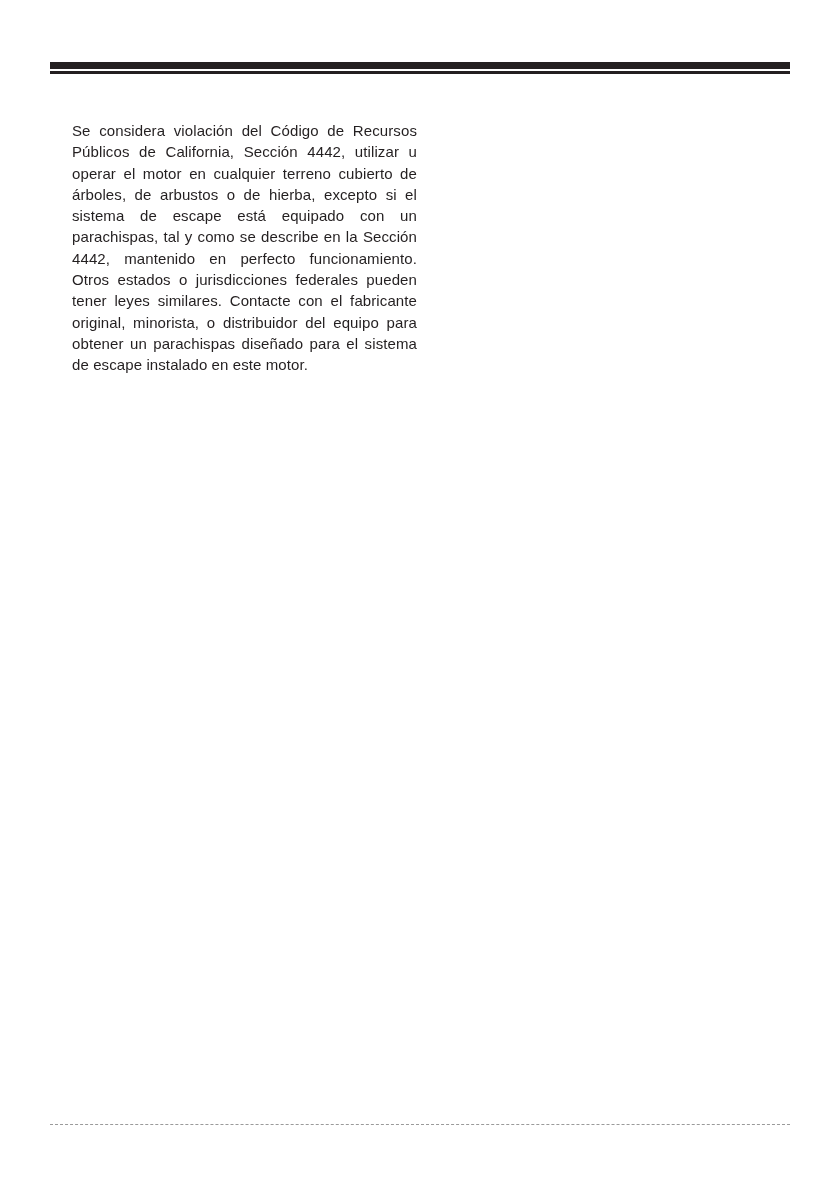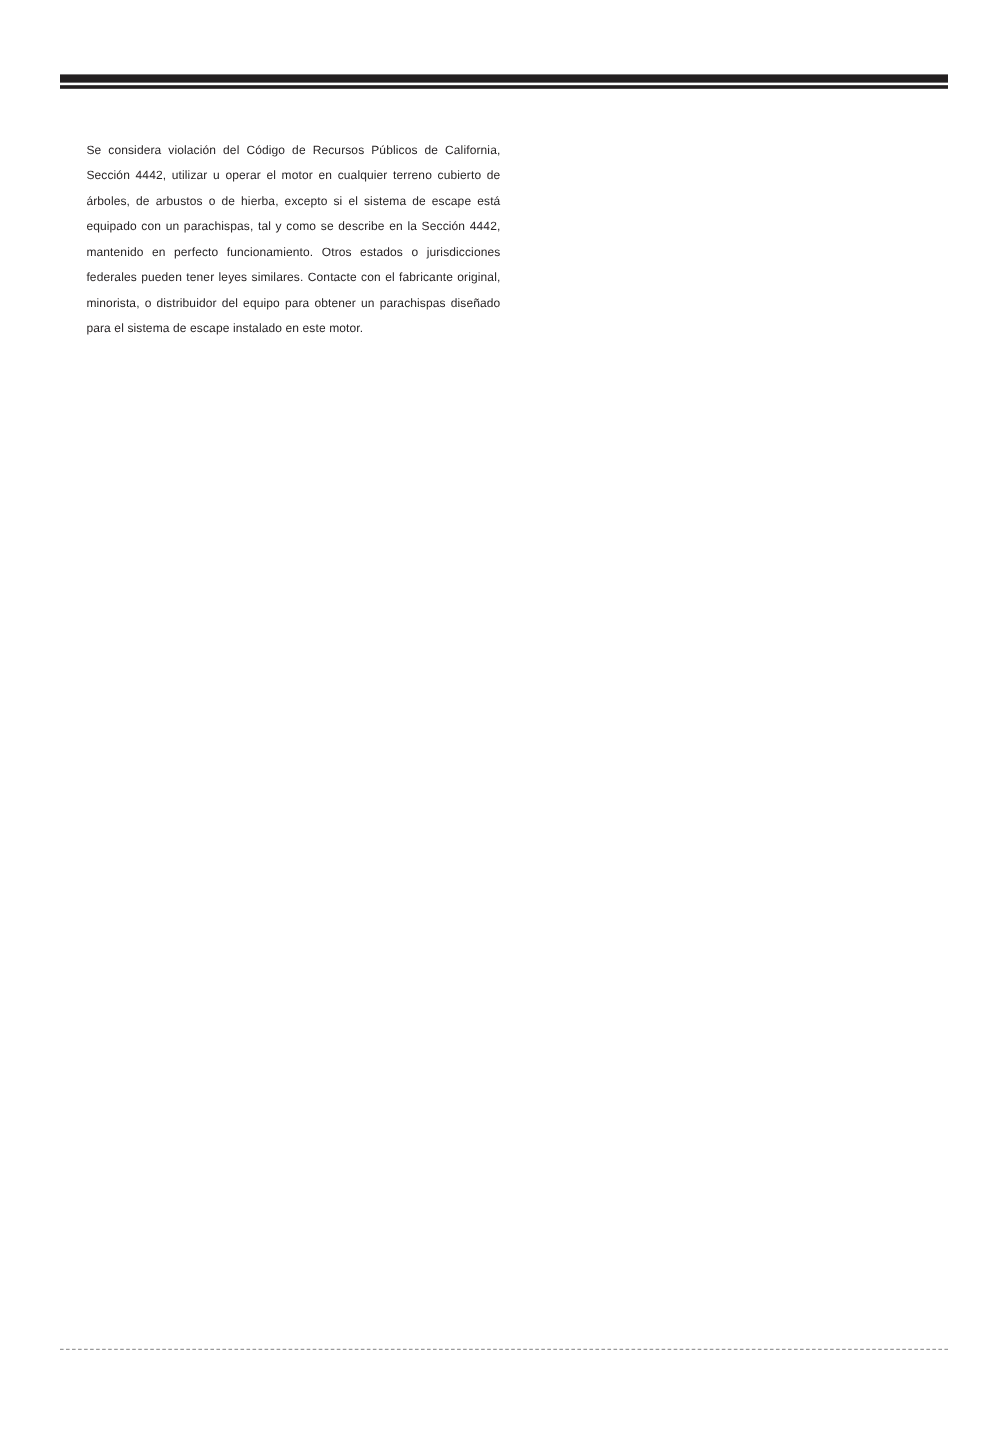--- a/index.html
+++ b/index.html
@@ -35,21 +35,21 @@
   .rule-thin {
     height: 3px;
     background: #231f20;
     width: 100%;
   }
   .body-text {
     position: absolute;
     left: 72px;
     top: 105px;
     width: 345px;
-    font-size: 10px;
+    font-size: 15px;
     line-height: 21.3px;
     color: #231f20;
     text-align: justify;
     text-justify: inter-word;
     letter-spacing: 0.1px;
   }
   .footer-rule {
     position: absolute;
     left: 50px;
     top: 1124px;

